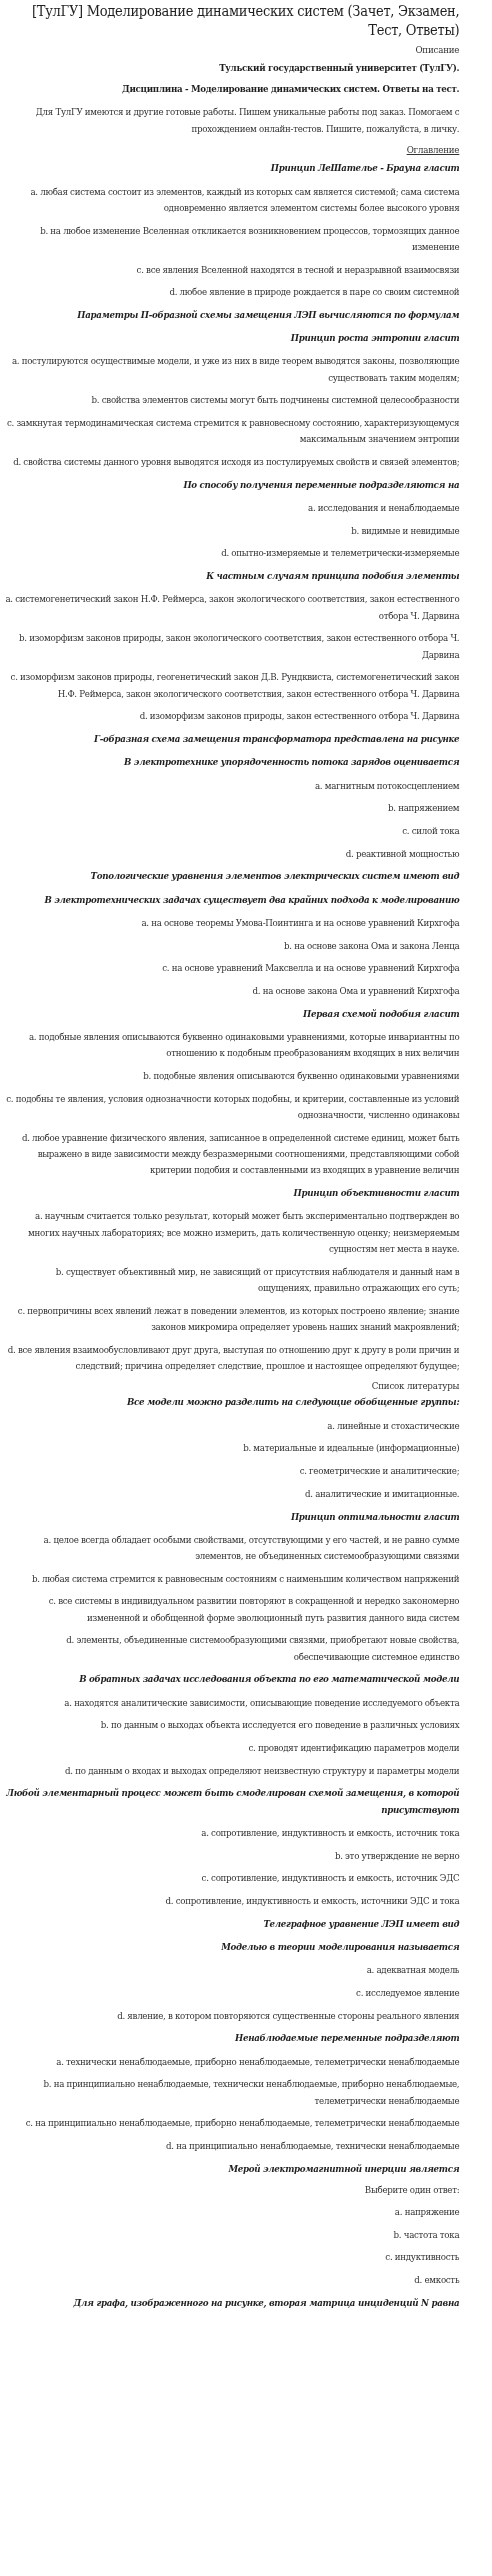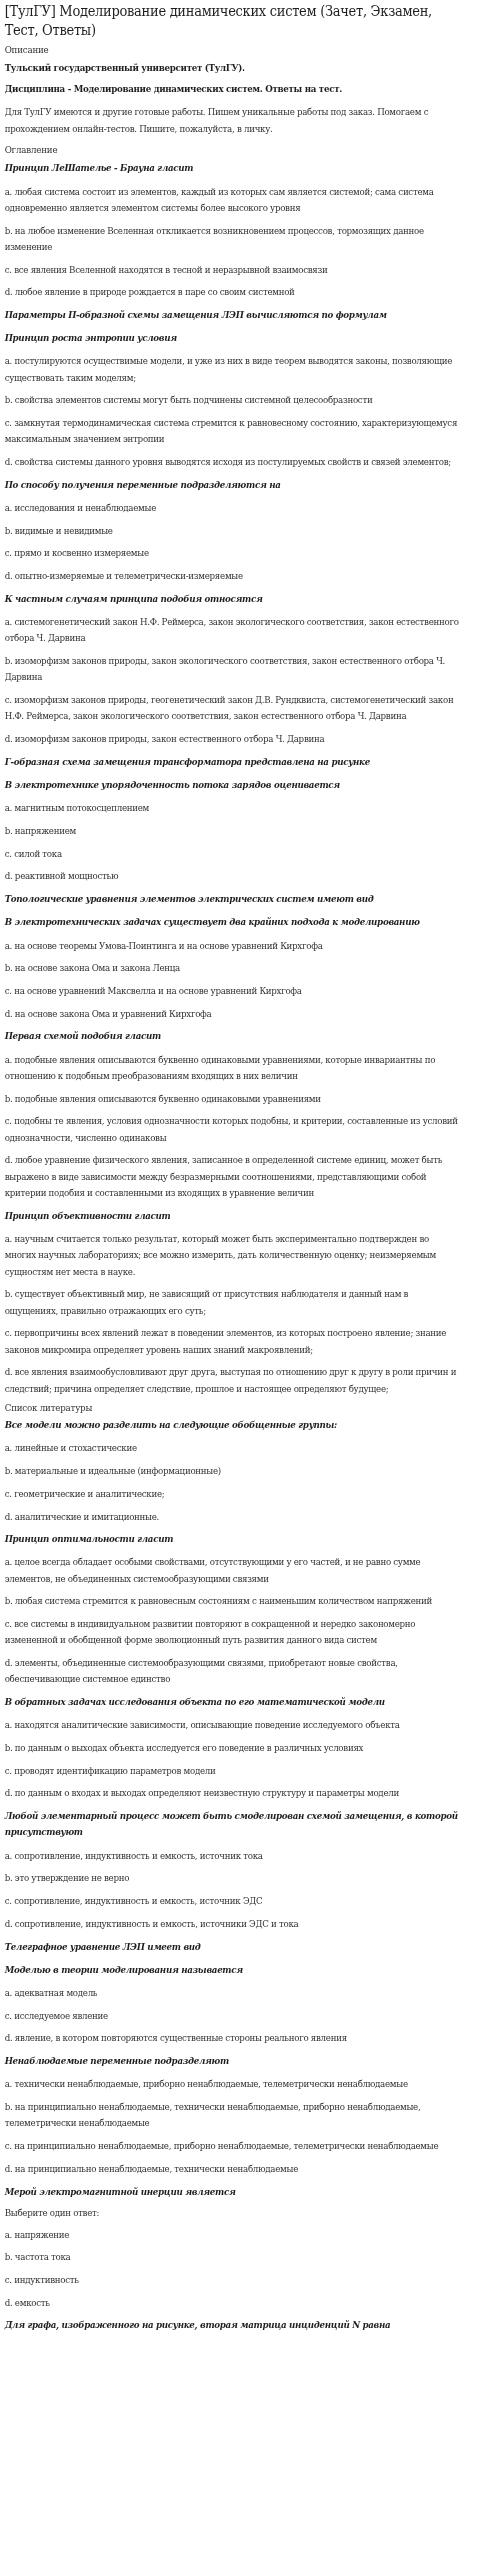--- a/index.html
+++ b/index.html
@@ -1,21 +1,21 @@
 <!DOCTYPE html>
 <html style="font-size:9.3px"><head>
 <meta charset="utf-8">
 <style>
   html, body { margin: 0; padding: 0; background: #ffffff; }
   body {
     width: 493px;
     font-family: "DejaVu Serif", "Liberation Serif", serif;
     color: #2b2b2b;
   }
-  .page { padding: 2.3px 4.7px 11.6px 4.7px; box-sizing: border-box; width: 464px; }
+  .page { padding: 2.3px 4.7px 11.6px 4.7px; box-sizing: border-box; width: 464px; text-align: right; }
   .title {
     font-size: 14.5px;
     line-height: 18.6px;
     font-weight: normal;
     color: #1f1f1f;
     margin: 0 0 5.8px 0;
     letter-spacing: -0.3px;
     font-stretch: condensed;
   }
   .label {
@@ -33,21 +33,21 @@
     margin: 0 0 9.3px 0;
     letter-spacing: -0.3px;
   }
   .intro {
     font-size: 8.7px;
     line-height: 16.3px;
     color: #333;
     margin: 0 0 8.1px 0;
     letter-spacing: -0.3px;
   }
-  .toc-label { margin-bottom: 3.5px; }
+  .toc-label { margin-bottom: 3.5px; text-decoration: underline; }
   .question {
     font-size: 8.7px;
     line-height: 16.3px;
     font-weight: bold;
     font-style: italic;
     color: #1f1f1f;
     margin: 0 0 7px 0;
     letter-spacing: -0.3px;
   }
   .option {
@@ -88,35 +88,34 @@
         <p class="question">Принцип ЛеШателье - Брауна гласит</p>
         <p class="option">a. любая система состоит из элементов, каждый из которых сам является системой; сама система одновременно является элементом системы более высокого уровня</p>
         <p class="option">b. на любое изменение Вселенная откликается возникновением процессов, тормозящих данное изменение</p>
         <p class="option">c. все явления Вселенной находятся в тесной и неразрывной взаимосвязи</p>
         <p class="option">d. любое явление в природе рождается в паре со своим системной</p>
       </div>
       <div>
         <p class="question">Параметры П-образной схемы замещения ЛЭП вычисляются по формулам</p>
       </div>
       <div>
-        <p class="question">Принцип роста энтропии условия</p>
+        <p class="question">Принцип роста энтропии гласит</p>
         <p class="option">a. постулируются осуществимые модели, и уже из них в виде теорем выводятся законы, позволяющие существовать таким моделям;</p>
         <p class="option">b. свойства элементов системы могут быть подчинены системной целесообразности</p>
         <p class="option">c. замкнутая термодинамическая система стремится к равновесному состоянию, характеризующемуся максимальным значением энтропии</p>
         <p class="option">d. свойства системы данного уровня выводятся исходя из постулируемых свойств и связей элементов;</p>
       </div>
       <div>
         <p class="question">По способу получения переменные подразделяются на</p>
         <p class="option">a. исследования и ненаблюдаемые</p>
         <p class="option">b. видимые и невидимые</p>
-        <p class="option">c. прямо и косвенно измеряемые</p>
         <p class="option">d. опытно-измеряемые и телеметрически-измеряемые</p>
       </div>
       <div>
-        <p class="question">К частным случаям принципа подобия относятся</p>
+        <p class="question">К частным случаям принципа подобия элементы</p>
         <p class="option">a. системогенетический закон Н.Ф. Реймерса, закон экологического соответствия, закон естественного отбора Ч. Дарвина</p>
         <p class="option">b. изоморфизм законов природы, закон экологического соответствия, закон естественного отбора Ч. Дарвина</p>
         <p class="option">c. изоморфизм законов природы, геогенетический закон Д.В. Рундквиста, системогенетический закон Н.Ф. Реймерса, закон экологического соответствия, закон естественного отбора Ч. Дарвина</p>
         <p class="option">d. изоморфизм законов природы, закон естественного отбора Ч. Дарвина</p>
       </div>
       <div>
         <p class="question">Г-образная схема замещения трансформатора представлена на рисунке</p>
       </div>
       <div>
         <p class="question">В электротехнике упорядоченность потока зарядов оценивается</p>

